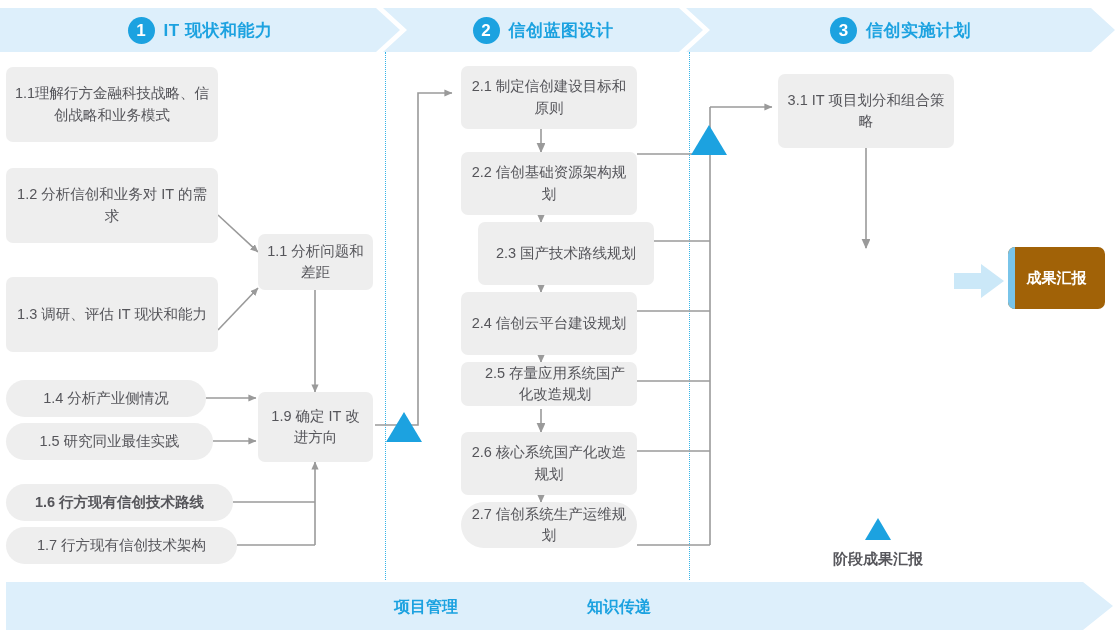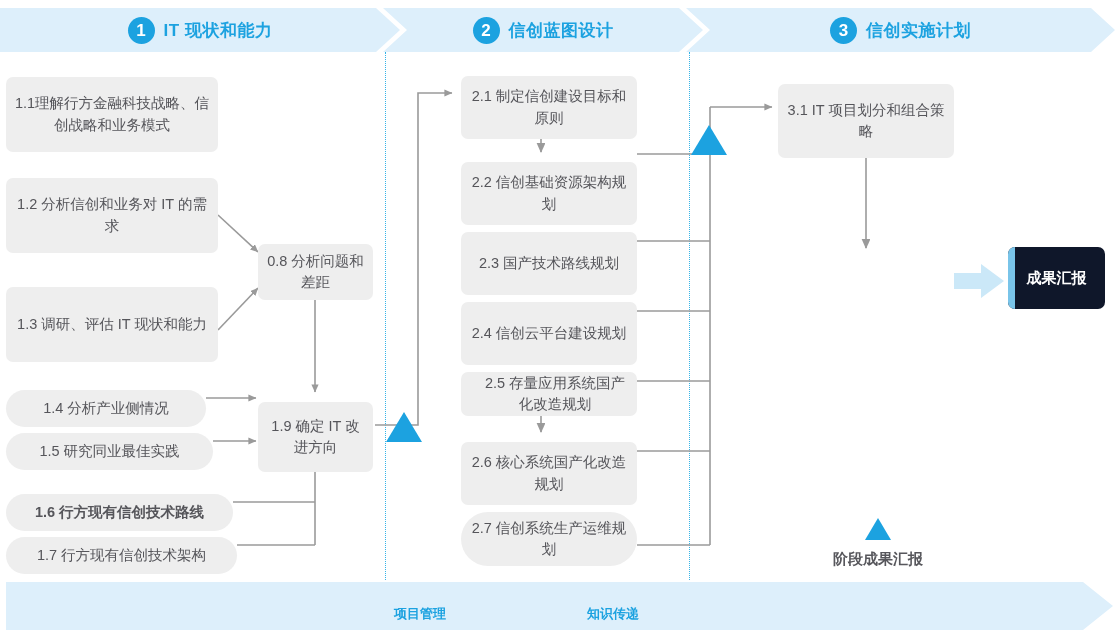--- a/index.html
+++ b/index.html
@@ -46,27 +46,26 @@
     border-radius:7px;
     color:#55555a;
     font-size:14.5px;
     line-height:1.45;
     display:flex;
     align-items:center;
     justify-content:center;
     text-align:center;
     padding:4px 8px;
     box-sizing:border-box;
-    margin-top:10px;
   }
   .box span{display:block;}
   
   .result{
     position:absolute;
-    background:#0f172a;
+    background:#a16207;
     border-radius:7px;
     color:#ffffff;
     font-size:15px;
     font-weight:bold;
     line-height:1.35;
     display:flex;align-items:center;justify-content:center;
     text-align:center;
     box-sizing:border-box;
   }
   .result::before{
@@ -76,23 +75,22 @@
   }
   
   .bottom-band{
     position:absolute;
     left:6px;top:582px;width:1107px;height:48px;
     background:#ddeffb;
     clip-path:polygon(0 0, 1077px 0, 1107px 50%, 1077px 100%, 0 100%);
   }
   .bottom-label{
     position:absolute;
-    color:#1ca2e0;font-size:13px;font-weight:bold;
+    color:#1ca2e0;font-size:16px;font-weight:bold;
     white-space:nowrap;
-    margin-top:8px;
   }
   
   .legend{
     position:absolute;
     display:flex;align-items:center;gap:10px;
   }
   .legend-tri{
     width:0;height:0;
     border-left:13px solid transparent;
     border-right:13px solid transparent;
@@ -215,45 +213,45 @@
   <div class="box" style="left:6px;top:423px;width:207px;height:37px;border-radius:19px;">
     <span>1.5 研究同业最佳实践</span>
   </div>
   <div class="box" style="left:6px;top:484px;width:227px;height:37px;border-radius:19px;font-weight:bold;">
     <span>1.6 行方现有信创技术路线</span>
   </div>
   <div class="box" style="left:6px;top:527px;width:231px;height:37px;border-radius:19px;">
     <span>1.7 行方现有信创技术架构</span>
   </div>
   <div class="box" style="left:258px;top:234px;width:115px;height:56px;">
-    <span>0.8 分析问题和差距</span>
+    <span>1.1 分析问题和差距</span>
   </div>
   <div class="box" style="left:258px;top:392px;width:115px;height:70px;">
     <span>1.9 确定 IT 改进方向</span>
   </div>
 
   <div class="box" style="left:461px;top:66px;width:176px;height:63px;">
     <span>2.1 制定信创建设目标和原则</span>
   </div>
   <div class="box" style="left:461px;top:152px;width:176px;height:63px;">
     <span>2.2 信创基础资源架构规划</span>
   </div>
-  <div class="box" style="left:461px;top:222px;width:176px;height:63px;">
+  <div class="box" style="left:478px;top:222px;width:176px;height:63px;">
     <span>2.3 国产技术路线规划</span>
   </div>
   <div class="box" style="left:461px;top:292px;width:176px;height:63px;">
     <span>2.4 信创云平台建设规划</span>
   </div>
   <div class="box" style="left:461px;top:362px;width:176px;height:44px;padding-left:20px;">
     <span>2.5 存量应用系统国产化改造规划</span>
   </div>
   <div class="box" style="left:461px;top:432px;width:176px;height:63px;">
     <span>2.6 核心系统国产化改造规划</span>
   </div>
-  <div class="box" style="left:461px;top:502px;width:176px;height:54px;border-radius:27px;">
+  <div class="box" style="left:461px;top:502px;width:176px;height:46px;border-radius:27px;">
     <span>2.7 信创系统生产运维规划</span>
   </div>
 
   <div class="box" style="left:778px;top:74px;width:176px;height:74px;">
     <span>3.1 IT 项目划分和组合策略</span>
   </div>
 
   <div class="result" style="left:1008px;top:247px;width:97px;height:62px;">
     <span>成果汇报</span>
   </div>

